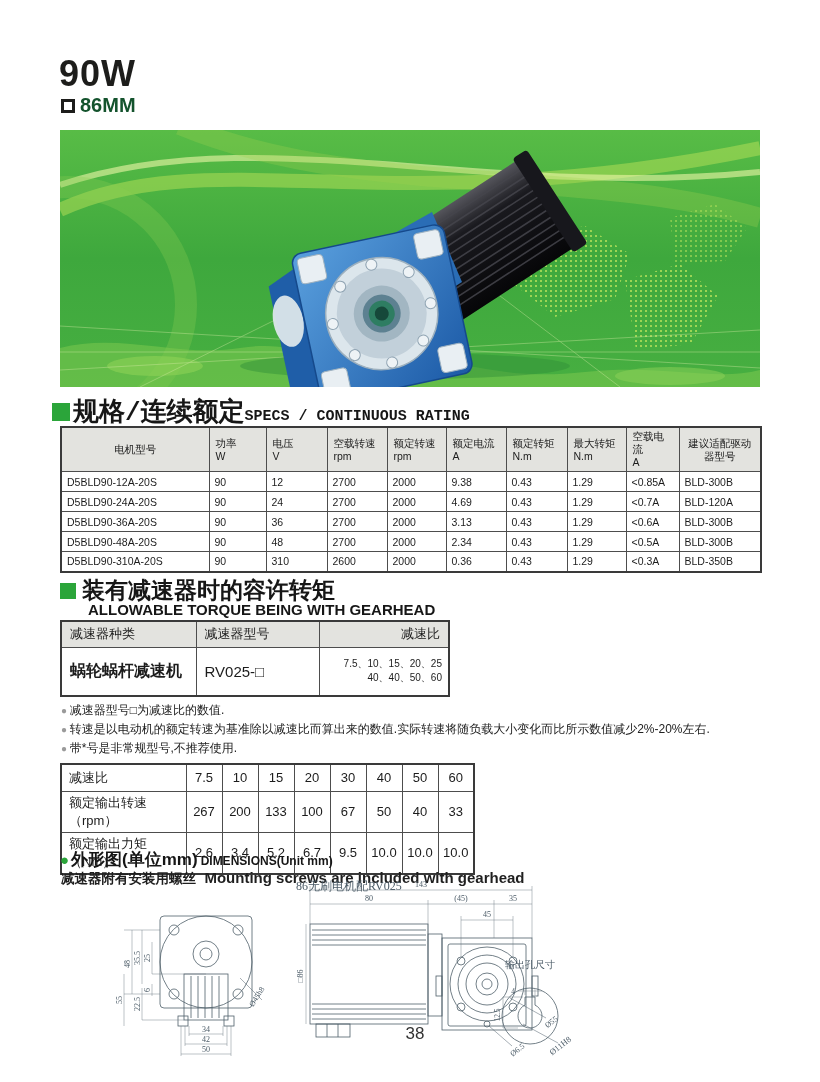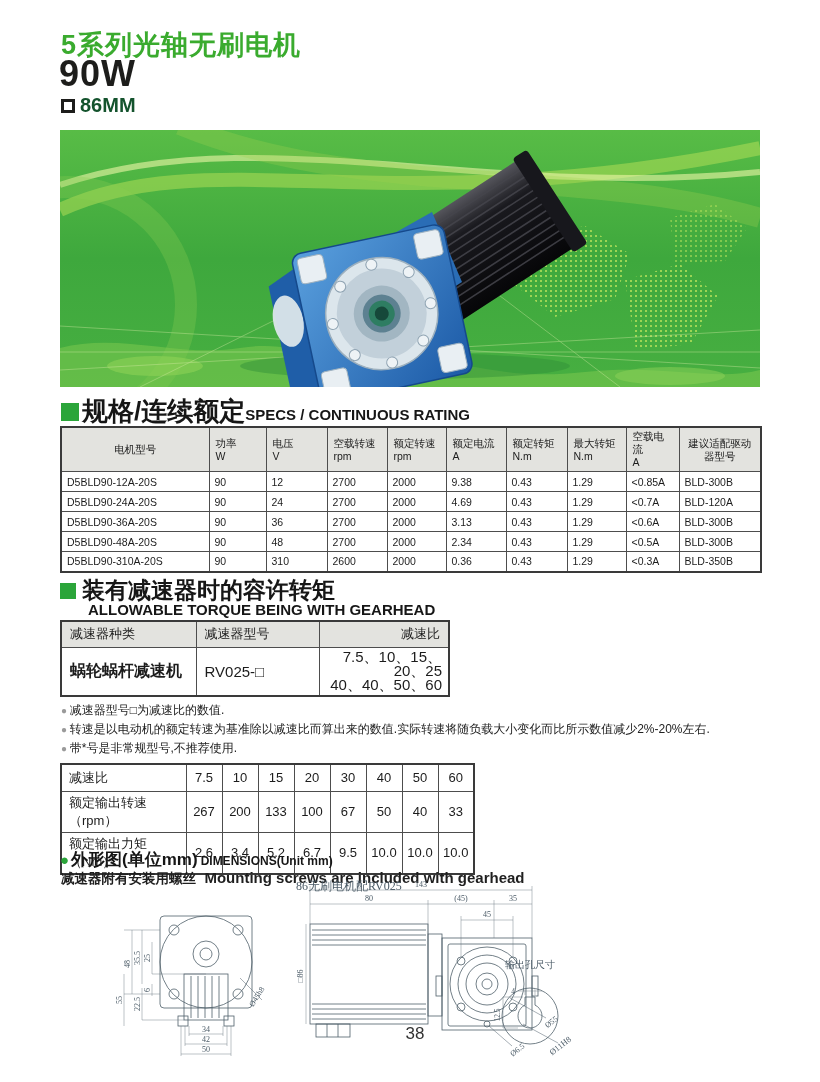--- a/index.html
+++ b/index.html
@@ -11,21 +11,21 @@
   .power-title  { position:absolute; left:59px; top:53px; font-size:36px; font-weight:800; color:#1d1d1b; letter-spacing:1px; }
   .frame-row    { position:absolute; left:61px; top:94px; font-size:20px; font-weight:700; color:#14532d; display:flex; align-items:center; }
   .frame-box    { display:inline-block; width:14px; height:14px; border:3px solid #1d1d1b; margin-right:5px; }
 
   
   .banner { position:absolute; left:60px; top:130px; width:700px; height:257px; }
 
   
   .sec { position:absolute; display:flex; align-items:baseline; color:#161616; }
   .sec .sq { align-self:center; background:#2ba53a; }
-  .sec1 { left:61px; top:394px; }
+  .sec1 { left:52px; top:394px;font-family:Liberation Mono, monospace; }
   .sec1 .sq { width:18px; height:18px; margin-right:3px; }
   .sec1 .cn { font-size:26px; font-weight:900; }
   .sec1 .en { font-size:15px; font-weight:800; margin-left:0; }
   .sec2 { left:60px; top:575px; }
   .sec2 .sq { width:16px; height:16px; margin-right:6px; }
   .sec2 .cn { font-size:23px; font-weight:900; }
   .sec2-en { position:absolute; left:88px; top:601px; font-size:15px; font-weight:800; color:#161616; }
 
   
   table { border-collapse:collapse; table-layout:fixed; }
@@ -38,21 +38,21 @@
   .spec th:first-child, .spec th:last-child { text-align:center; }
   .spec td { height:20px; font-size:10.5px; padding:2px 5px; text-align:left; vertical-align:middle; }
 
   
   .gear { position:absolute; left:60px; top:620px; width:388px; border:2px solid #3a3a3a; }
   .gear th { height:26px; font-size:13px; text-align:left; padding:2px 8px; }
   .gear th.r { text-align:right; }
   .gear td { height:49px; vertical-align:middle; padding:2px 8px; }
   .gear td.type { font-size:16px; font-weight:700; }
   .gear td.model { font-size:15px; }
-  .gear td.ratios { font-size:15px; text-align:right; line-height:14px; padding-right:6px; }
+  .gear td.ratios { font-size:10px; text-align:right; line-height:14px; padding-right:6px; }
 
   
   .notes { position:absolute; left:61px; top:701px; list-style:none; }
   .notes li { font-size:12px; color:#222; line-height:18px; }
   .notes li::before { content:"● "; color:#9a9a9a; font-size:10px; }
 
   
   .ratio { position:absolute; left:60px; top:763px; width:413px; border:2px solid #3a3a3a; }
   .ratio td, .ratio th { height:27px; font-size:13px; background:#fff; vertical-align:middle; }
   .ratio .rlabel { text-align:left; padding:2px 7px; font-weight:400; }
@@ -70,21 +70,20 @@
   
   .drawings { position:absolute; left:60px; top:876px; }
   .drawings text { fill:#4a5a66; font-family:"Liberation Serif", serif; }
   .page-num { position:absolute; left:385px; top:1024px; width:60px; text-align:center; font-size:17px; color:#333; }
 </style>
 </head>
 <body>
 
 <div id="page">
 
-  <div class="series-title">5系列光轴无刷电机</div>
   <div class="power-title">90W</div>
   <div class="frame-row">
     <span class="frame-box"></span>
     <span>86MM</span>
   </div>
 
   <svg class="banner" viewBox="0 0 700 257" width="700" height="257">
     <defs>
       <linearGradient id="bg" x1="0" y1="0" x2="0" y2="1">
         <stop offset="0" stop-color="#58bc46"></stop>

